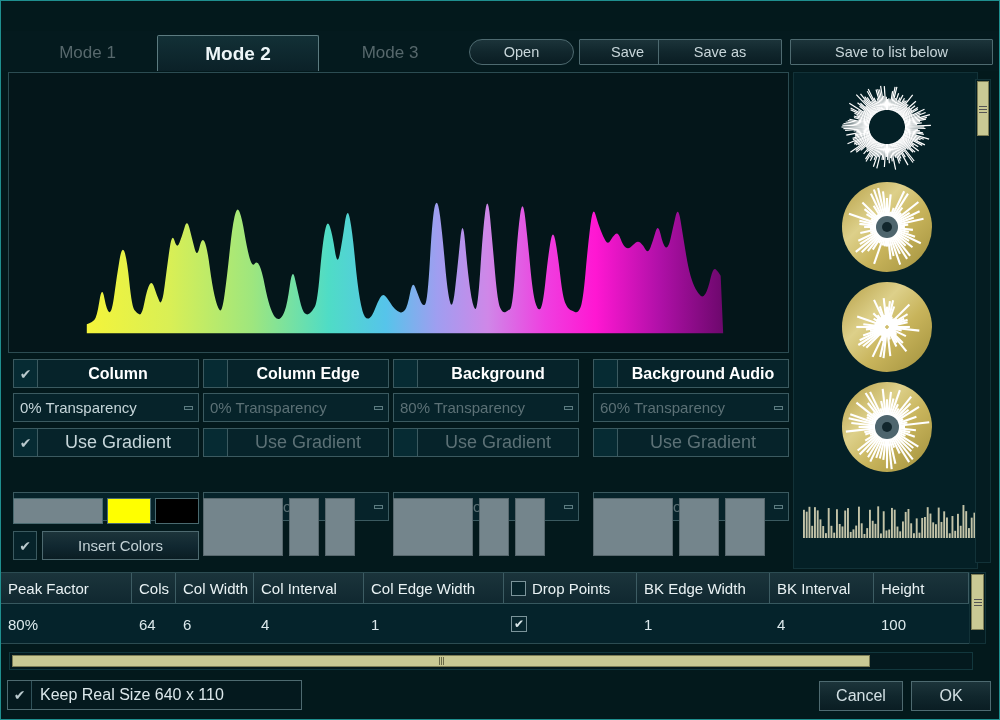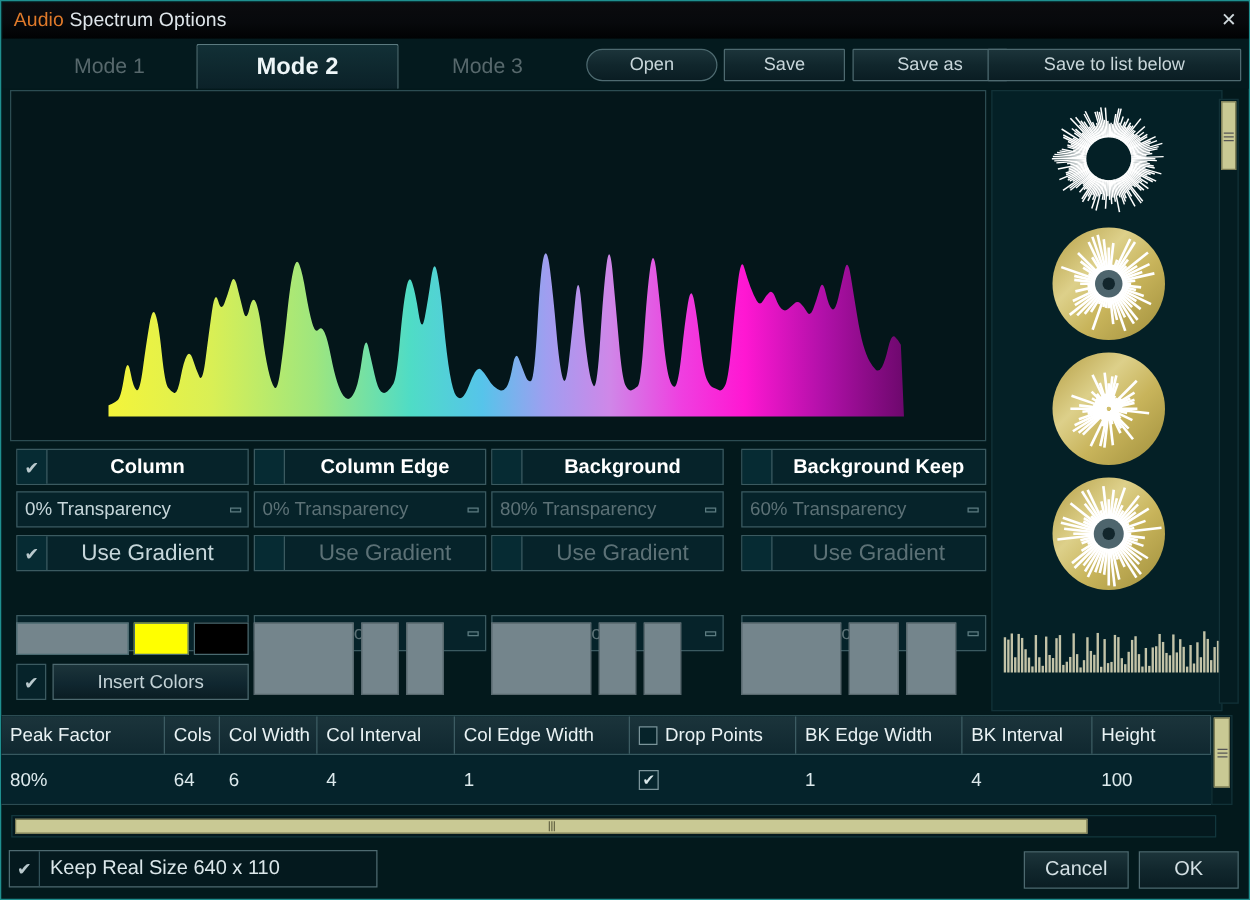--- a/index.html
+++ b/index.html
@@ -60,21 +60,21 @@
   .tbtn {
     position: absolute; top: 38px; height: 26px;
     background: linear-gradient(to bottom, #1c343a 0%, #11272d 48%, #0a1d23 100%);
     border: 1px solid #4e6a70;
     color: #c8d6da; font-size: 14.5px;
     display: flex; align-items: center; justify-content: center;
     cursor: pointer; border-radius: 1px;
   }
   #btn-open      { left: 468px; width: 105px; border-radius: 13px; }
   #btn-save      { left: 578px; width: 97px;  }
-  #btn-saveas    { left: 681px; width: 124px; }
+  #btn-saveas    { left: 657px; width: 124px; }
   #btn-savelist  { left: 789px; width: 203px; }
 
   
   #preview-frame {
     position: absolute; left: 7px; top: 71px; width: 781px; height: 281px;
     background: #04161a; border: 1px solid #2c4c52;
   }
   #spectrum-svg { position: absolute; left: 0; top: 0; width: 100%; height: 100%; }
 
   
@@ -240,26 +240,20 @@
     display: flex; align-items: center; justify-content: center; cursor: pointer;
   }
   #btn-cancel { left: 818px; width: 84px; }
   #btn-ok     { left: 910px; width: 80px; }
 </style>
 </head>
 <body>
 
 <div id="app">
 
-  <div id="titlebar">
-    <div id="title">
-      <span class="t-accent">Audio</span><span class="t-rest"> Spectrum Options</span>
-    </div>
-    <div id="close-btn">✕</div>
-  </div>
 
   <div id="tabstrip">
     <div class="tab" id="tab-mode1">Mode 1</div>
     <div class="tab active" id="tab-mode2">Mode 2</div>
     <div class="tab" id="tab-mode3">Mode 3</div>
   </div>
 
   <div class="tbtn" id="btn-open">Open</div>
   <div class="tbtn" id="btn-save">Save</div>
   <div class="tbtn" id="btn-saveas">Save as</div>
@@ -819,21 +813,21 @@
     <div class="bigswatches">
       <div class="bigswatch" style="width:80px"></div>
       <div class="bigswatch" style="width:30px"></div>
       <div class="bigswatch" style="width:30px"></div>
     </div>
   </div>
 
   <div class="panel" id="panel-bgedge">
     <div class="prow r0">
       <div class="cbox off"></div>
-      <div class="phead-label">Background Keep</div>
+      <div class="phead-label">Background Audio</div>
     </div>
     <div class="prow r1 combo">
       <span class="txt plabel dim">60% Transparency</span>
       <span class="arrow"></span>
     </div>
     <div class="prow r2">
       <div class="cbox off"></div>
       <div class="plabel dim">Use Gradient</div>
     </div>
     <div class="prow r3 combo">

